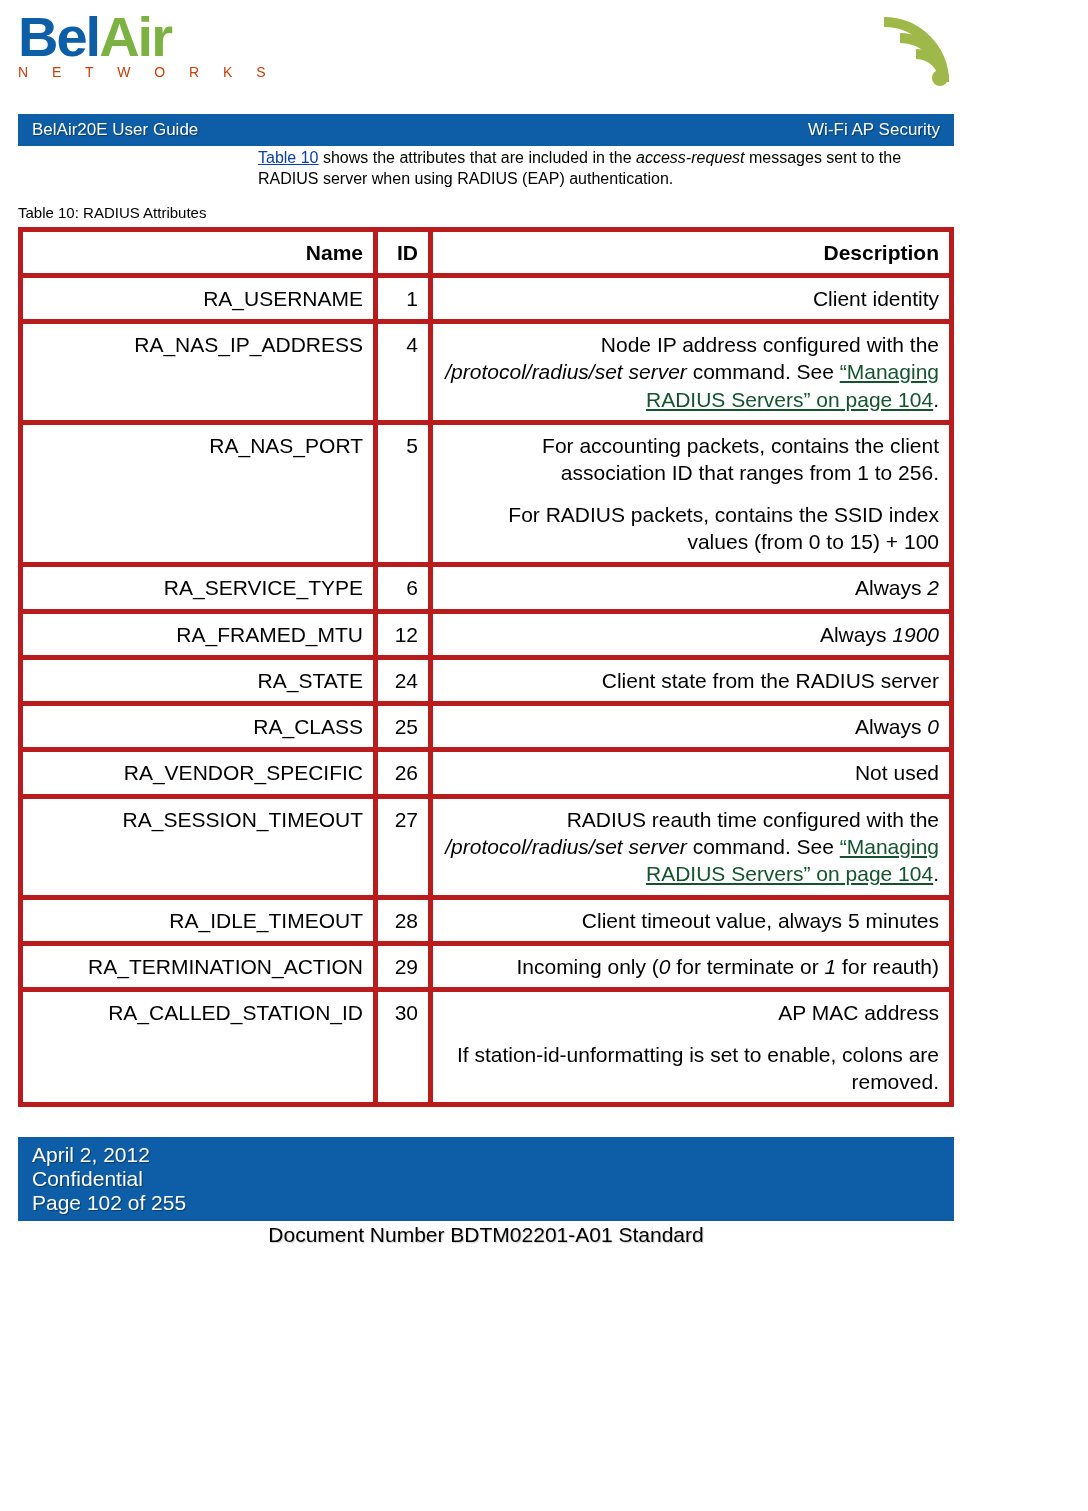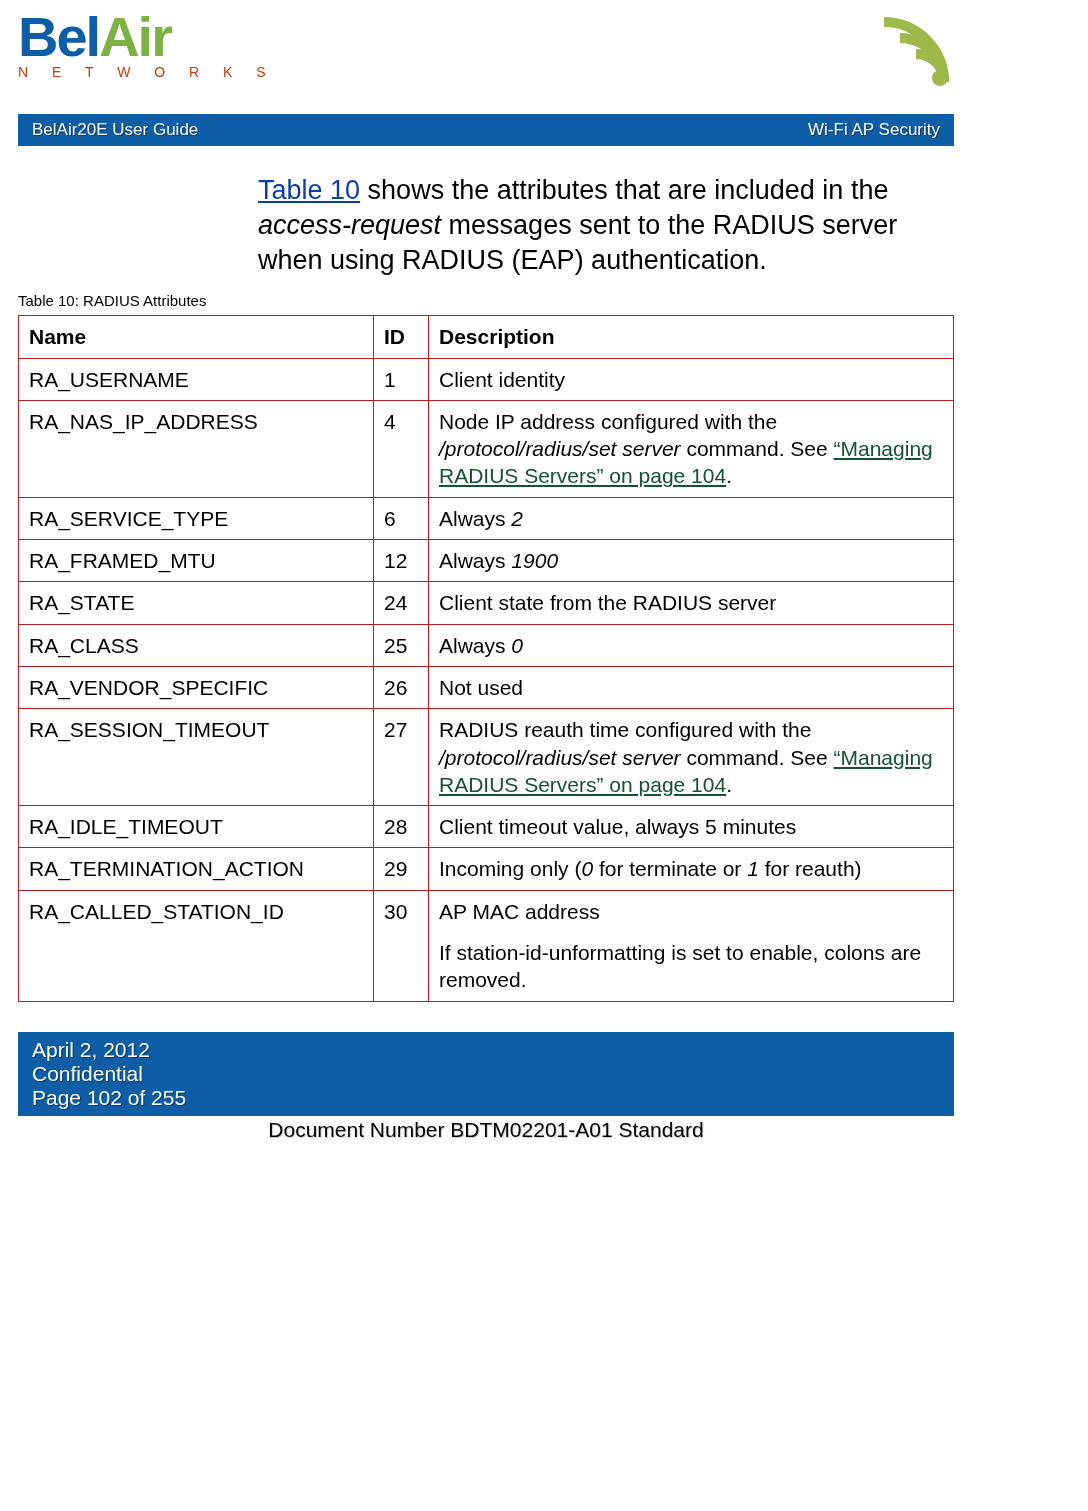--- a/index.html
+++ b/index.html
@@ -5,26 +5,26 @@
   * { box-sizing: border-box; margin: 0; padding: 0; }
   html, body { width: 1088px; font-family: "Gill Sans", "Gill Sans MT", "Trebuchet MS", sans-serif; color: #000; background: #fff; }
   .page { width: 972px; padding: 12px 18px 0 18px; }
   .header-row { display: flex; justify-content: space-between; align-items: flex-start; margin-bottom: 18px; }
   .logo-box { display: flex; flex-direction: column; }
   .logo-main { font-weight: 600; font-size: 56px; color: #0d5ea6; letter-spacing: -2px; line-height: 0.9; }
   .logo-accent { color: #7bb241; }
   .logo-sub { font-size: 14px; letter-spacing: 10px; color: #c2410c; margin-top: 2px; }
   .decor-icon svg { width: 120px; height: 80px; }
   .bar { background: #0d5ea6; color: #fff; display: flex; justify-content: space-between; padding: 6px 14px; font-size: 17px; font-weight: 500; text-shadow: 1px 1px 1px rgba(0,0,0,.4); }
-  .intro { margin: 27px 0 14px 240px; font-size: 27px; line-height: 1.3; max-width: 780px; }
+  .intro { margin: 2px 0 14px 240px; font-size: 16px; line-height: 1.3; max-width: 780px; }
   .intro .link { color: #0d3ea6; text-decoration: underline; }
   .italic { font-style: italic; }
   .caption { font-weight: 400; font-size: 15px; margin: 4px 0 6px 0; }
   table { border-collapse: collapse; width: 100%; font-size: 21px; }
-  th, td { border: 1px solid #b91c1c; padding: 7px 10px; vertical-align: top; text-align: left; font-weight: 400; line-height: 1.3; }
+  th, td { border: 5px solid #b91c1c; padding: 7px 10px; vertical-align: top; text-align: right; font-weight: 400; line-height: 1.3; }
   th { font-weight: 700; }
   col.c-name { width: 355px; }
   col.c-id { width: 55px; }
   .desc-para { margin-bottom: 14px; }
   .desc-para:last-child { margin-bottom: 0; }
   .cell-link { color: #14532d; text-decoration: underline; }
   .footer-space { height: 30px; }
   .footer-bar { background: #0d5ea6; color: #fff; display: flex; justify-content: space-between; padding: 6px 14px; font-size: 21px; font-weight: 500; text-shadow: 1px 1px 1px rgba(0,0,0,.4); flex-direction: column; }
   .doc-num { text-align: center; font-size: 21px; margin-top: 2px; font-weight: 500; text-shadow: 1px 1px 1px rgba(0,0,0,.2); }
 </style>
@@ -81,20 +81,28 @@
           <td>1</td>
           <td>
             <div class="desc-para"><span>Client identity</span></div>
           </td>
         </tr>
         <tr>
           <td>RA_NAS_IP_ADDRESS</td>
           <td>4</td>
           <td>
             <div class="desc-para"><span>Node IP address configured with the </span><span class="italic">/protocol/radius/set server</span><span> command. See </span><a class="cell-link">“Managing RADIUS Servers” on page 104</a><span>.</span></div>
+          </td>
+        </tr>
+        <tr>
+          <td>RA_NAS_PORT</td>
+          <td>5</td>
+          <td>
+            <div class="desc-para"><span>For accounting packets, contains the client association ID that ranges from 1 to 256.</span></div>
+            <div class="desc-para"><span>For RADIUS packets, contains the SSID index values (from 0 to 15) + 100</span></div>
           </td>
         </tr>
         <tr>
           <td>RA_SERVICE_TYPE</td>
           <td>6</td>
           <td>
             <div class="desc-para"><span>Always </span><span class="italic">2</span></div>
           </td>
         </tr>
         <tr>

